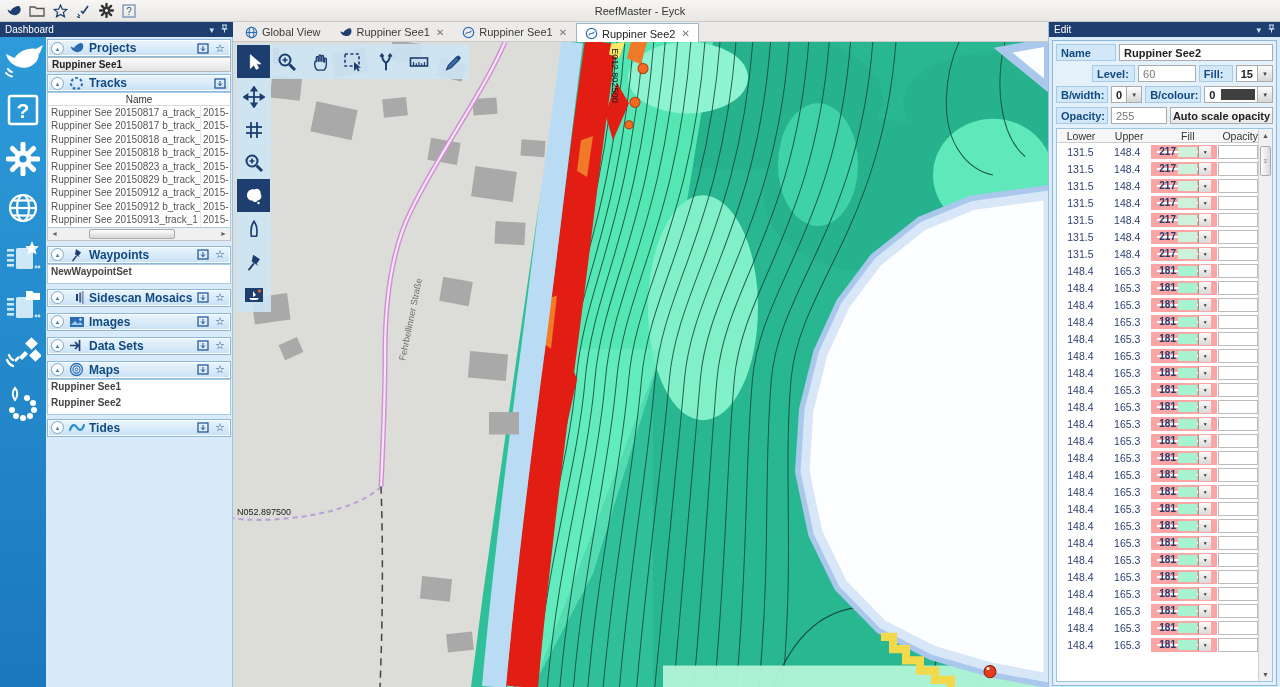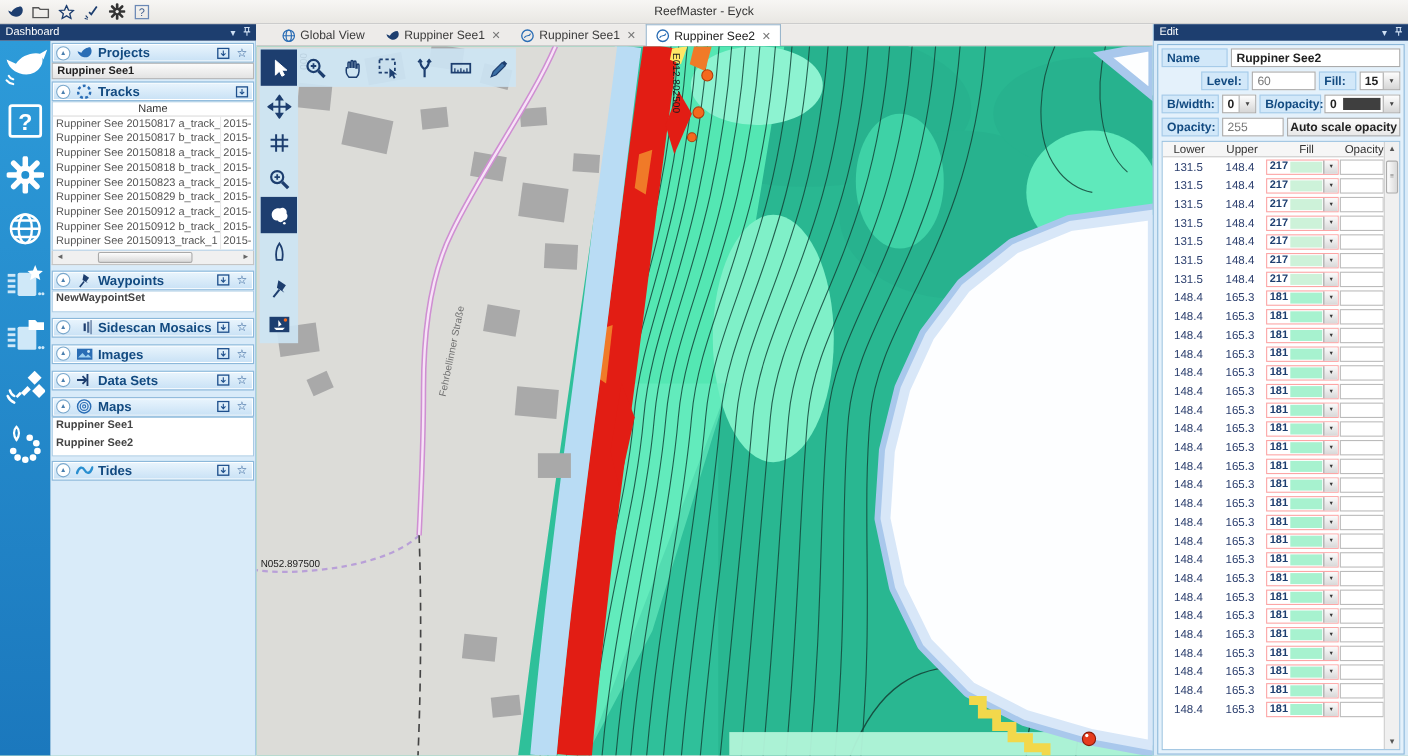--- a/index.html
+++ b/index.html
@@ -52,21 +52,21 @@
     display:flex; align-items:center; font-size:7px; color:#666; }
   .hs-btn { width:13px; text-align:center; }
   .hs-track { flex:1; position:relative; height:100%; }
   .hs-thumb { position:absolute; left:18%; width:55%; top:1px; bottom:1px;
     background:linear-gradient(#fdfdfd,#d9d9d9); border:1px solid #aaa; border-radius:2px; }
 
   
   .map-region { position:absolute; left:233px; top:22px; width:815px; bottom:0;
     display:flex; flex-direction:column; background:#fff; }
   .tabbar { height:20px; flex:0 0 20px; background:#edebe9; border-bottom:1px solid #c9c9c9;
-    display:flex; align-items:flex-end; padding-left:14px; }
+    display:flex; align-items:flex-start; padding-left:3px; }
   .tab { height:19px; display:flex; align-items:center; gap:4px; padding:0 8px;
     font-size:11px; color:#3a3a3a; border:1px solid transparent; border-bottom:none; }
   .tab.active { background:#fff; border-color:#9ab6cc; color:#222; position:relative; top:1px; height:20px; }
   .tab-close { color:#777; font-size:10px; margin-left:2px; }
   .map-canvas { position:relative; flex:1; overflow:hidden; background:#dcdcd8; }
   .map-canvas > svg { position:absolute; inset:0; }
 
   .toolbar-top { position:absolute; top:2px; left:3px; display:flex; background:rgba(204,228,244,.9);
     padding:1px; }
   .toolbar-left { position:absolute; top:37px; left:3px; width:35px; display:flex; flex-direction:column;
@@ -98,21 +98,21 @@
 
   .fill-table { flex:1; background:#fff; border:1px solid #9cc3e0; display:flex; overflow:hidden; }
   .ft-main { flex:1; display:flex; flex-direction:column; overflow:hidden; }
   .ft-header { display:flex; height:14px; flex:0 0 14px; background:#f6f6f6; border-bottom:1px solid #ccc;
     font-size:10.5px; color:#333; align-items:center; }
   .ft-header span { text-align:center; }
   .fh-l { width:50px; } .fh-u { width:50px; } .fh-f { width:72px; } .fh-o { flex:1; }
   .ftr { display:flex; align-items:center; height:17px; flex:0 0 17px; font-size:10.5px; color:#2c3f6e; }
   .fl { width:50px; text-align:center; } .fu { width:50px; text-align:center; }
   .fillcell { width:72px; display:flex; justify-content:center; }
-  .fillbox { display:flex; align-items:center; border:1px solid #fca5a5; background:#fff; width:66px; height:14px; }
+  .fillbox { display:flex; align-items:center; border:6px solid #fca5a5; background:#fff; width:66px; height:14px; }
   .fillbox b { font-size:10px; color:#1d3e6f; padding:0 2px; }
   .fillbox .swatch { flex:1; height:10px; margin-right:1px; }
   .fillbox .fb-arr { width:13px; height:12px; background:linear-gradient(#fbfbfb,#d8d8d8);
     border-left:1px solid #999; font-size:5px; color:#333; display:flex; align-items:center; justify-content:center; }
   .ocell { flex:1; display:flex; justify-content:center; }
   .obox { width:40px; height:14px; border:1px solid #bbb; background:#fff; }
   .vscroll { width:14px; flex:0 0 14px; background:#f0f0f0; border-left:1px solid #d0d0d0;
     display:flex; flex-direction:column; font-size:7px; color:#555; }
   .vs-btn { height:13px; text-align:center; line-height:13px; }
   .vs-track { flex:1; position:relative; }
@@ -767,21 +767,21 @@
         <span class="val">15</span>
           <span class="darrbtn">▼</span>
       </span>
     </div>
     <div class="erow">
       <span class="chip" style="width:52px;">B/width:</span>
       <span class="ecombo" style="width:56px;">
         <span class="val">0</span>
           <span class="darrbtn">▼</span>
       </span>
-      <span class="chip" style="width:56px;">B/opacity:</span>
+      <span class="chip" style="width:56px;">B/colour:</span>
       <span class="ecombo" style="flex:1;">
         <span class="val">0</span>
         <span class="cswatch" style="background: rgb(63, 63, 63);"></span>
         <span class="darrbtn">▼</span>
       </span>
     </div>
     <div class="erow">
       <span class="chip" style="width:52px;">Opacity:</span>
       <span class="einput" style="width:56px;">255</span>
       <span class="autoscale">Auto scale opacity</span>

